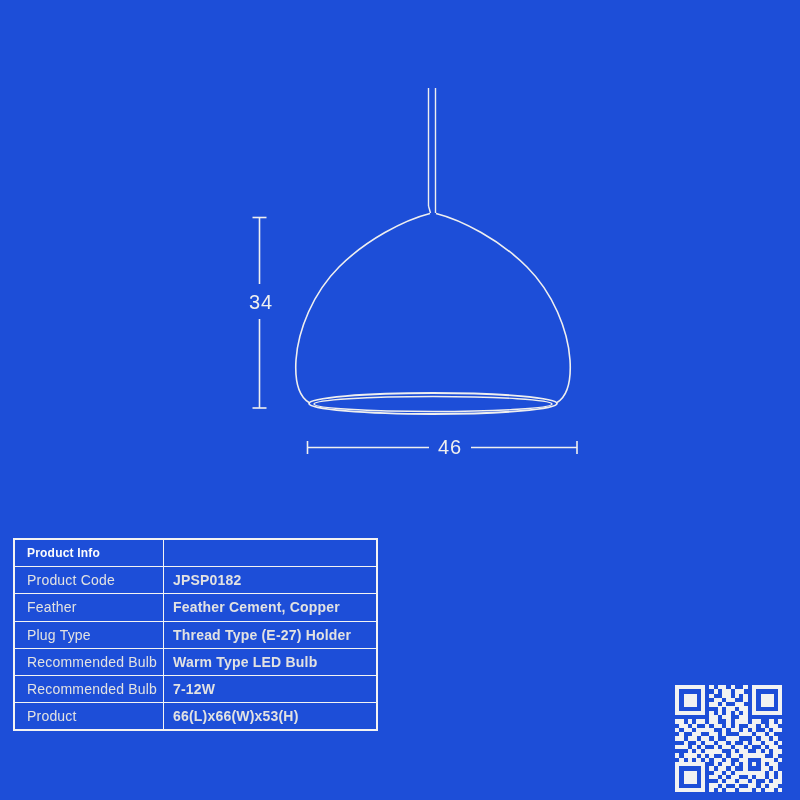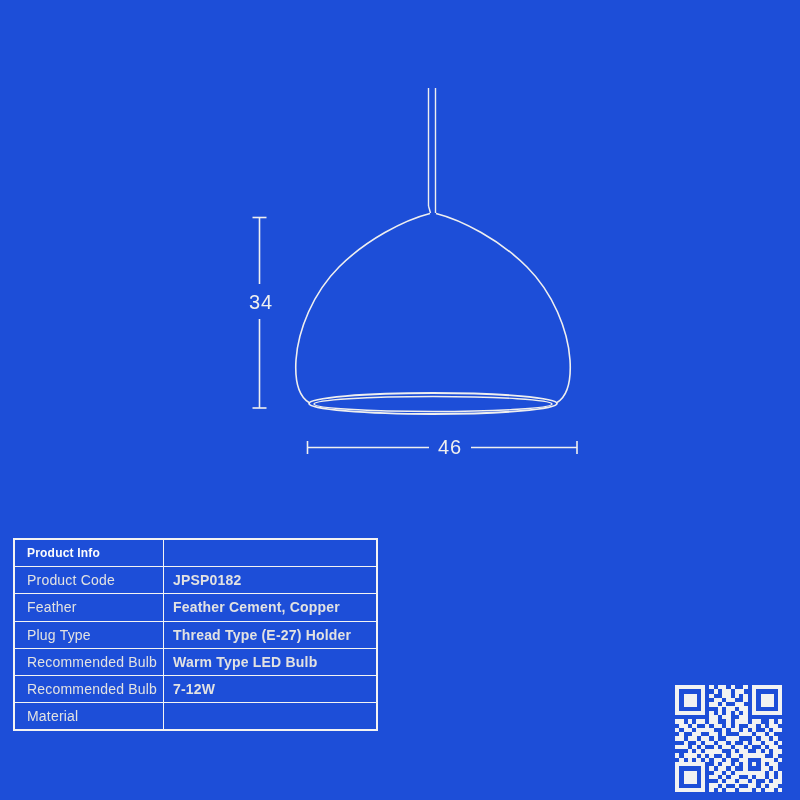--- a/index.html
+++ b/index.html
@@ -133,21 +133,22 @@
     </div>
     <div class="spec-row">
       <div class="cell label">Recommended Bulb</div>
       <div class="cell value">Warm Type LED Bulb</div>
     </div>
     <div class="spec-row">
       <div class="cell label">Recommended Bulb</div>
       <div class="cell value">7-12W</div>
     </div>
     <div class="spec-row">
-      <div class="cell label">Material</div>
+      <div class="cell label">Product</div>
+      <div class="cell value">66(L)x66(W)x53(H)</div>
     </div>
   </div>
 
   <div class="qr">
     <svg viewBox="0 0 107 107">
         <g fill="#f2f2f2">
           <rect x="0" y="0" width="4.4" height="4.4"></rect>
           <rect x="4.28" y="0" width="4.4" height="4.4"></rect>
           <rect x="8.56" y="0" width="4.4" height="4.4"></rect>
           <rect x="12.84" y="0" width="4.4" height="4.4"></rect>

